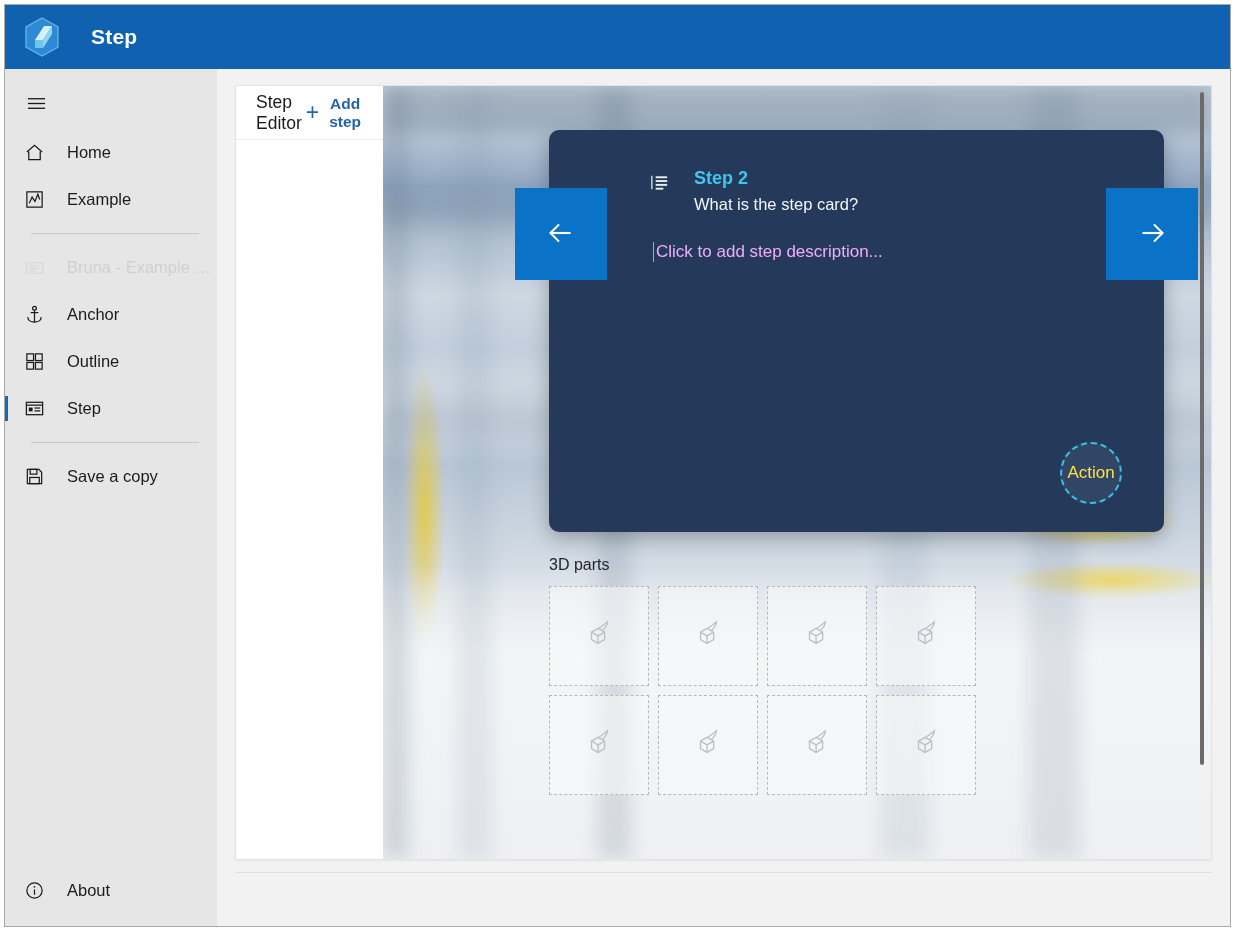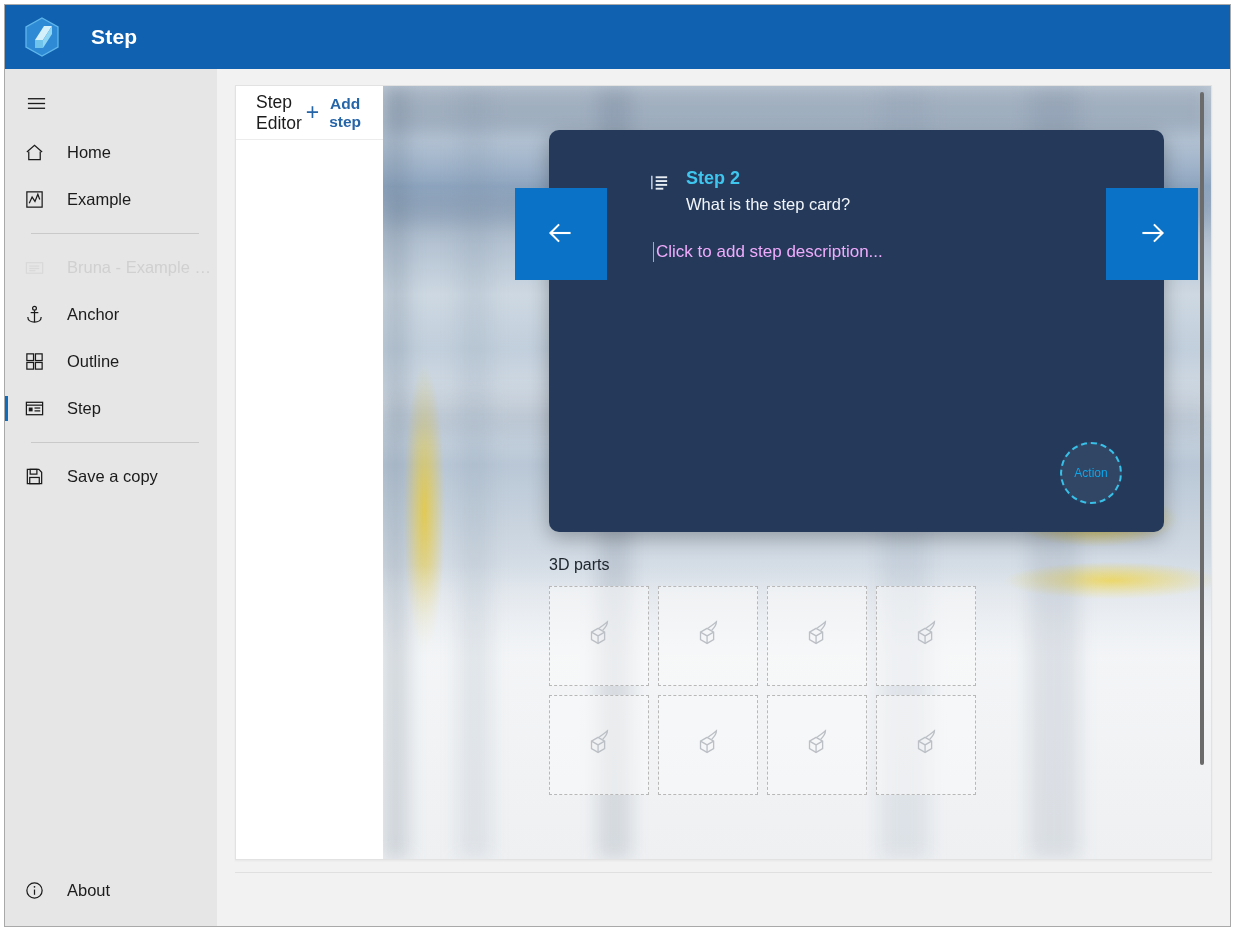--- a/index.html
+++ b/index.html
@@ -214,21 +214,21 @@
     padding: 0;
   }
   .arrow-prev { left: -34px; }
   .arrow-next { right: -34px; }
 
   .card-head {
     position: absolute;
     left: 100px; top: 38px;
     right: 80px;
     display: flex;
-    gap: 16px;
+    gap: 24px;
   }
   .list-icon { flex: 0 0 auto; margin-top: 4px; color: #e8edf4; }
   .step-number {
     color: #3fc6ef;
     font-size: 18px;
     font-weight: bold;
     margin-bottom: 6px;
   }
   .step-question { color: #f2f5f9; font-size: 16.5px; }
   .step-desc {
@@ -240,22 +240,22 @@
     border-left: 1px solid #b9a98a;
     padding-left: 2px;
   }
   .action-chip {
     position: absolute;
     right: 42px; bottom: 28px;
     width: 62px; height: 62px;
     border-radius: 50%;
     border: 2px dashed #39c0e8;
     background: rgba(255,255,255,.06);
-    color: #0ea5e9;
-    font-size: 12px;
+    color: #fde047;
+    font-size: 17px;
     display: flex;
     align-items: center;
     justify-content: center;
     cursor: pointer;
   }
 
   
   .tray {
     position: absolute;
     left: 166px; top: 470px;

